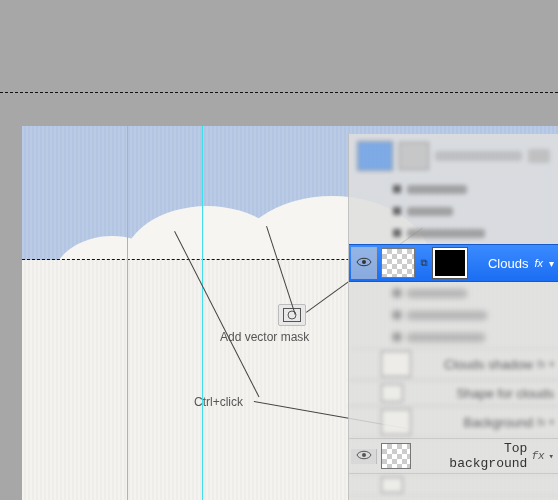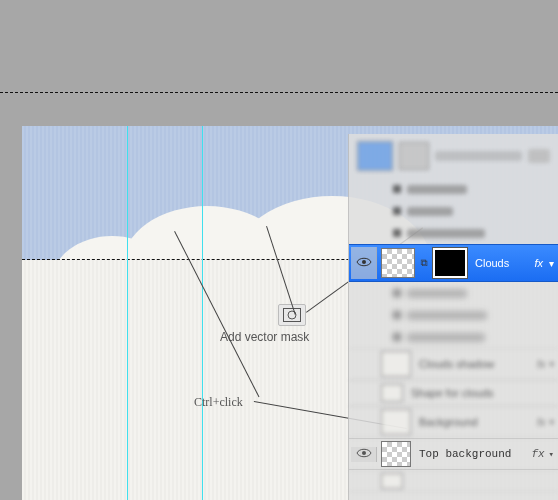--- a/index.html
+++ b/index.html
@@ -115,21 +115,21 @@
     width:30px; height:26px; background:#fff; border:1px solid #777;
   }
   .thumb.checker {
     background:
       linear-gradient(45deg,#ccc 25%,transparent 25%,transparent 75%,#ccc 75%) 0 0/10px 10px,
       linear-gradient(45deg,#ccc 25%,#fff 25%,#fff 75%,#ccc 75%) 5px 5px/10px 10px;
   }
   .thumb.black { background:#000; border:2px solid #fff; outline:1px solid #555; }
   .thumb.doc { background:#f0efeb; }
   .link { width:10px; height:20px; display:flex; align-items:center; justify-content:center; font-size:10px; color:#333;}
-  .lname { flex:1; font-size:11px; color:#333; padding-left:4px; }
+  .lname { flex:1; font-size:13px; color:#333; padding-left:4px;text-align:right; }
   .fx { font-style: italic; font-size:11px; color:#333; padding:0 2px;}
   .tri { font-size:10px; color:#333; }
   
   .layer.selected {
     background: linear-gradient(#3b8bff,#1b6df2);
     color:#fff;
     filter:none; opacity:1;
     height: 38px;
     border-top:1px solid #1659c7;
     border-bottom:1px solid #1659c7;
@@ -170,21 +170,21 @@
   <div class="guide-v guide2"></div>
 
   <div class="mask-button" style="left:256px; top:178px;">
     <svg width="18" height="14" viewBox="0 0 18 14">
       <rect x="0.5" y="0.5" width="17" height="13" fill="none" stroke="#555"></rect>
       <circle cx="9" cy="7" r="4" fill="none" stroke="#555"></circle>
     </svg>
   </div>
   <div class="label" style="left:198px; top:204px;">Add vector mask</div>
 
-  <div class="label" style="left:172px; top:269px;font-family:Liberation Serif, serif;">Ctrl+click</div>
+  <div class="label" style="left:172px; top:269px;">Ctrl+click</div>
 
   <div class="leader" style="left:153px; top:105px; width:186px; transform:rotate(63deg);"></div>
 
   <div class="leader" style="left:245px; top:100px; width:93px; transform:rotate(72deg);"></div>
 
   <div class="leader" style="left:284px; top:186px; width:144px; transform:rotate(-36deg);"></div>
 
   <div class="leader" style="left:232px; top:275px; width:155px; transform:rotate(10deg);"></div>
 </div>
 

